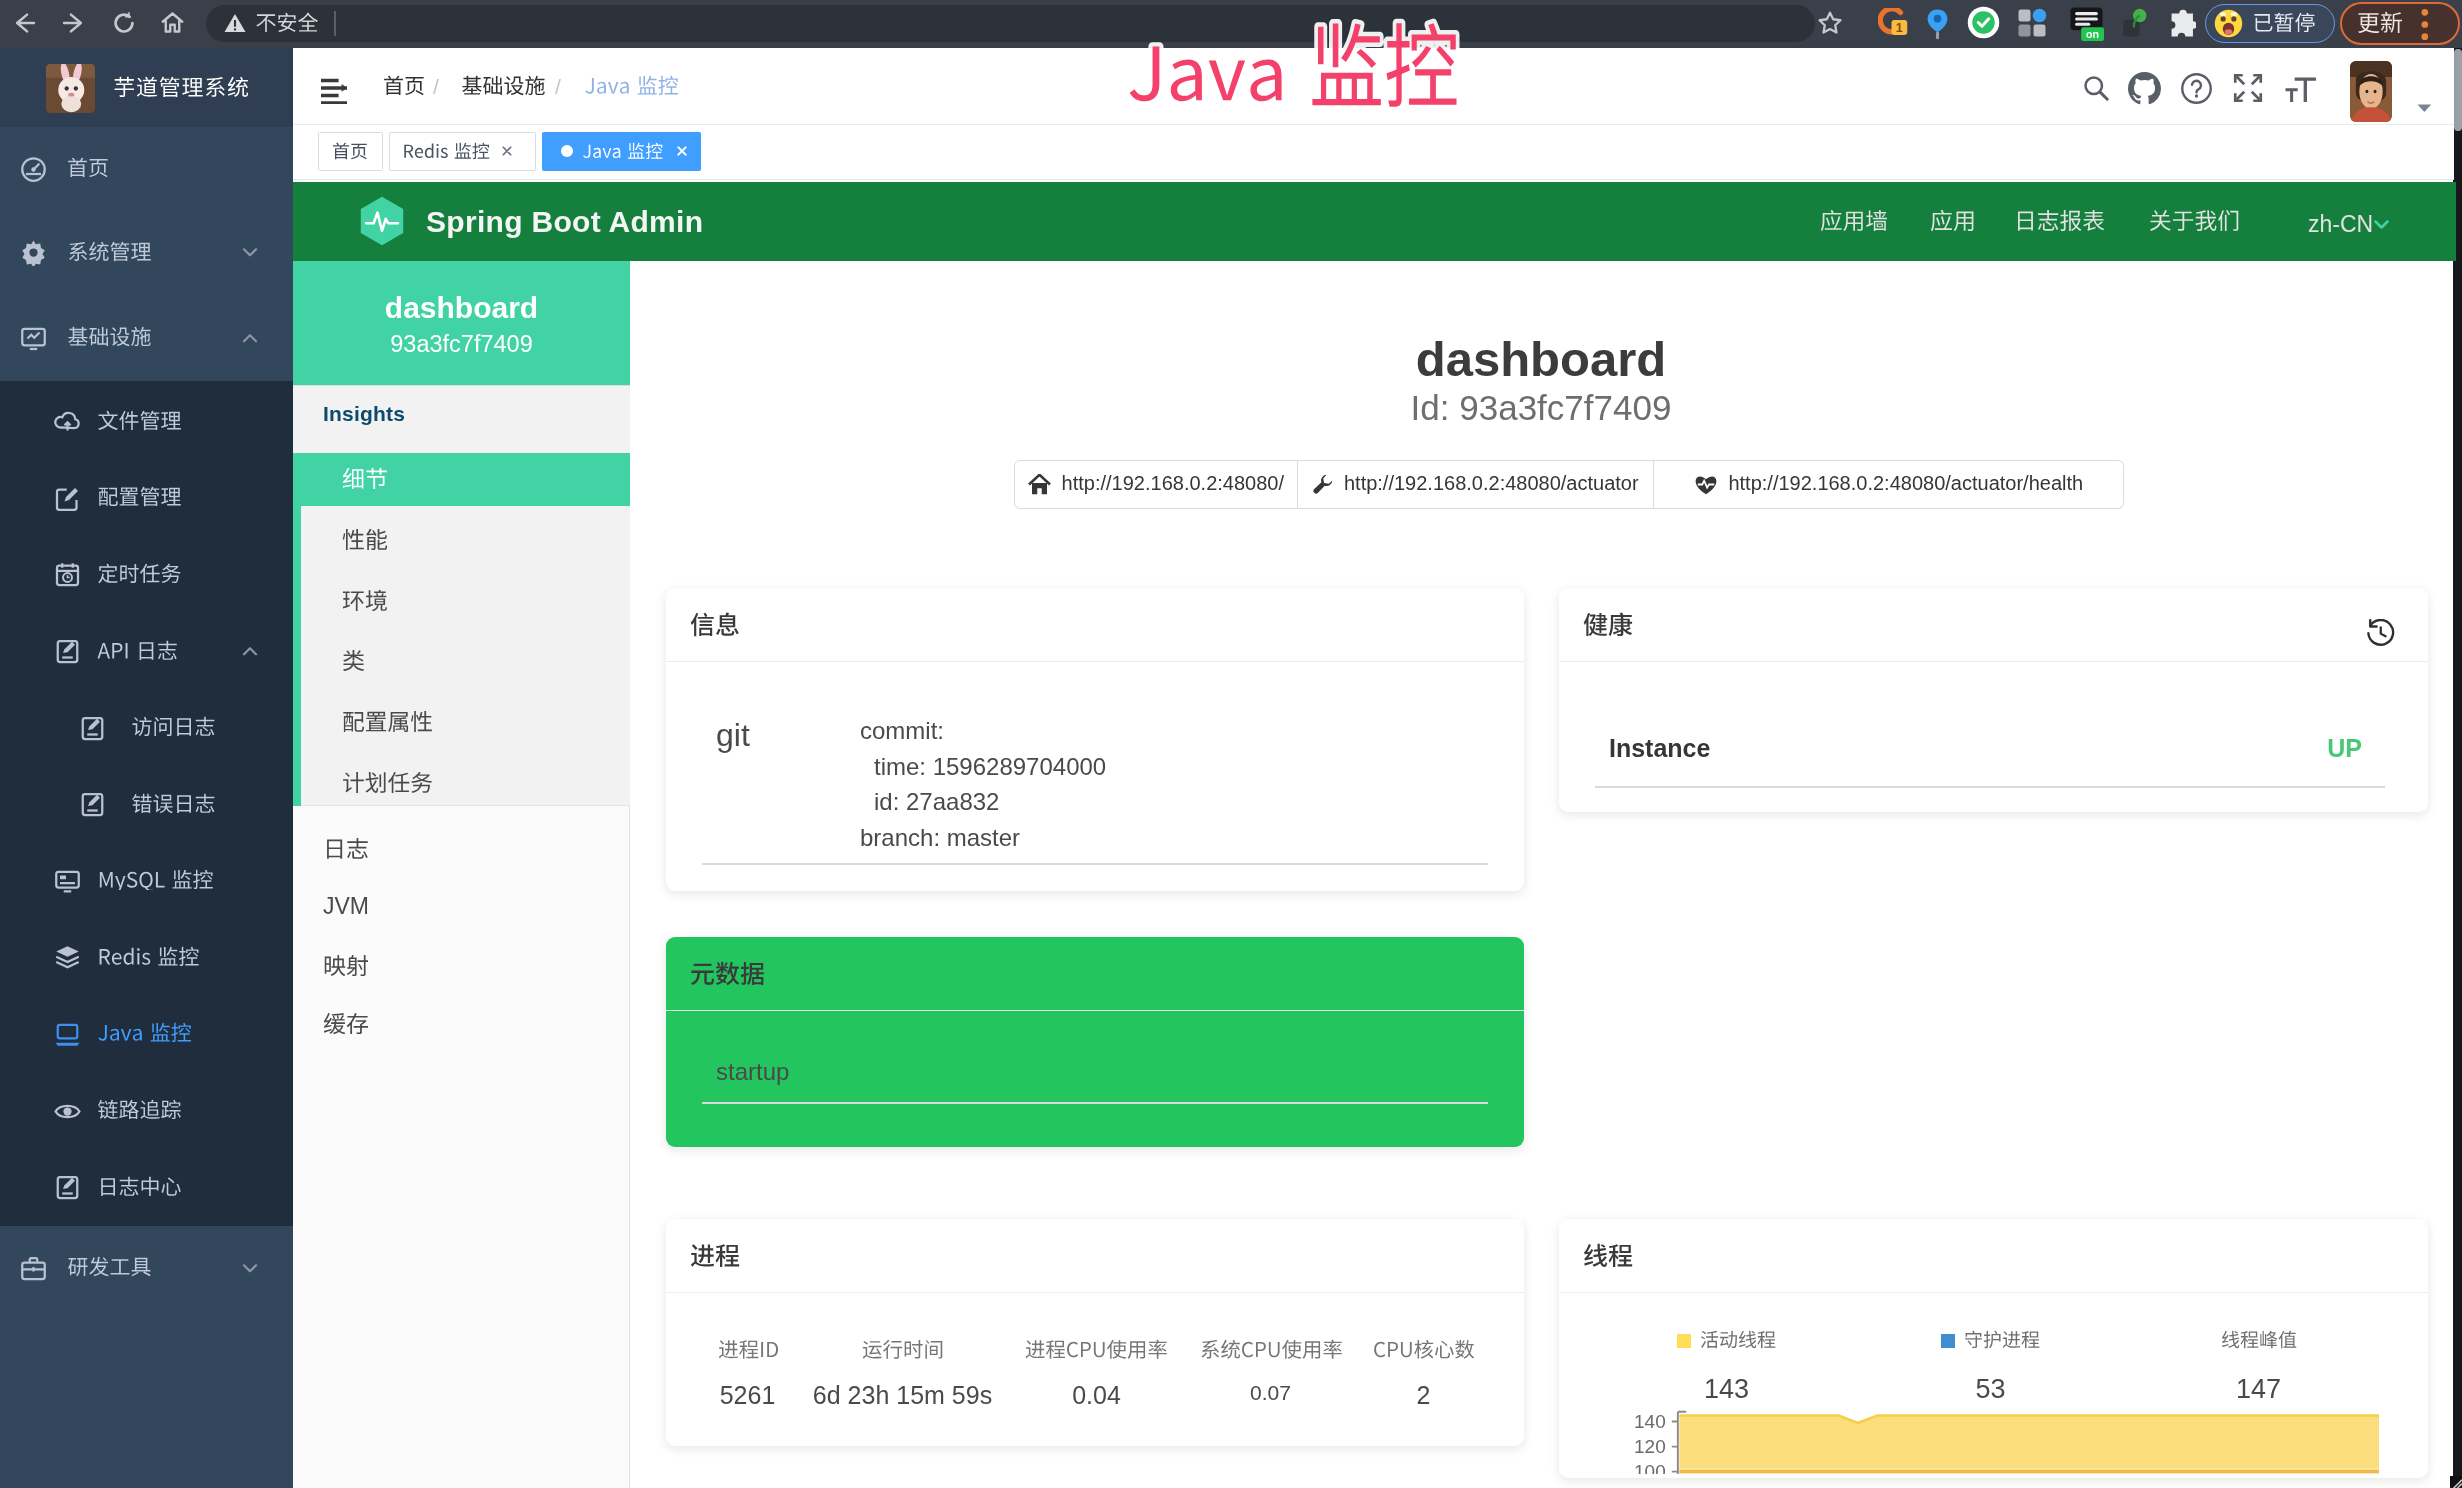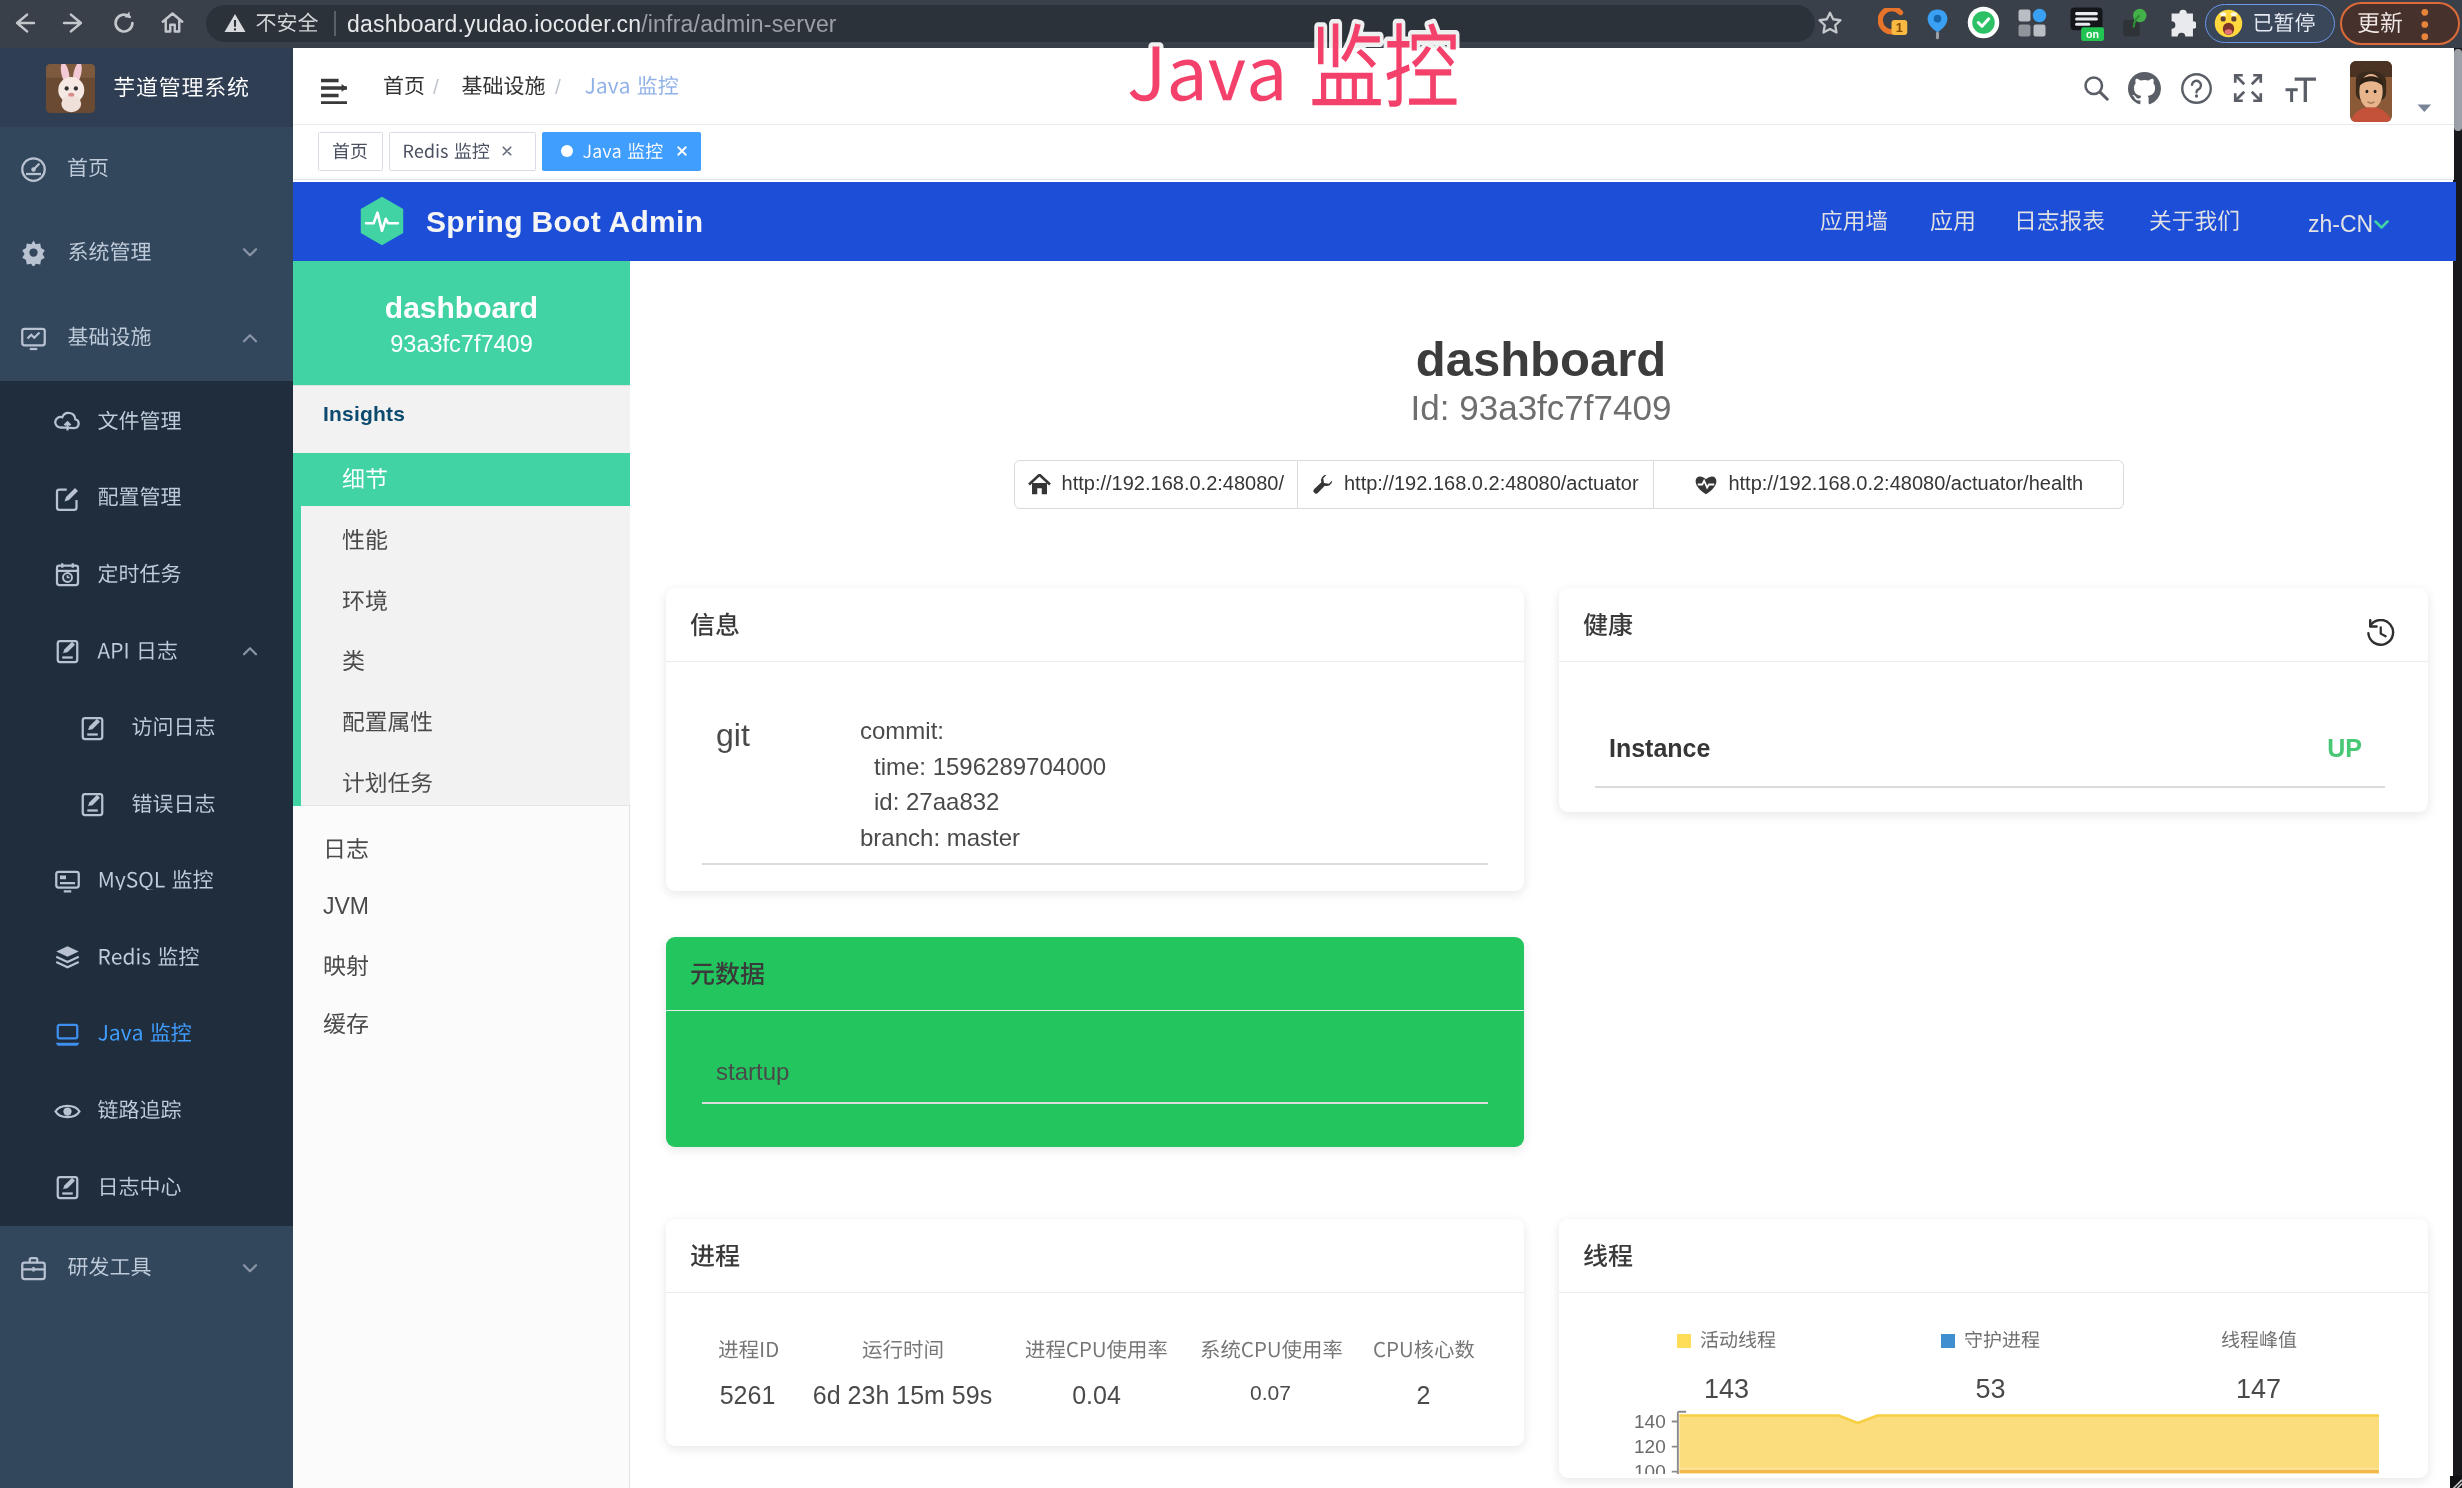--- a/index.html
+++ b/index.html
@@ -35,21 +35,20 @@
         <rect x="14.6" y="12" width="2.8" height="9" fill="#2c3239"></rect>
         <rect x="14.6" y="23.2" width="2.8" height="2.8" fill="#2c3239"></rect>
       </svg>
     </div>
     <div style="position:absolute;left:255px;top:12px;width:68px;height:23px;">
       <svg width="64" height="21" viewBox="0 -24.6 84 28">
         <path d="M15.7 -13.4C19 -11.1 23.2 -7.8 25.2 -5.7L26.9 -7.3C24.8 -9.5 20.5 -12.6 17.2 -14.7ZM1.9 -21.6L1.9 -19.4L14.4 -19.4C11.6 -14.6 6.8 -9.9 1.2 -7.1C1.7 -6.7 2.3 -5.8 2.7 -5.3C6.6 -7.3 10 -10.2 12.9 -13.5L12.9 2.2L15.1 2.2L15.1 -16.4C15.8 -17.3 16.5 -18.4 17.1 -19.4L26.1 -19.4L26.1 -21.6ZM39.6 -23C40 -22.2 40.5 -21.2 40.9 -20.3L30.6 -20.3L30.6 -14.6L32.7 -14.6L32.7 -18.3L51.2 -18.3L51.2 -14.6L53.4 -14.6L53.4 -20.3L43.4 -20.3C43 -21.2 42.3 -22.6 41.7 -23.6ZM46.4 -10.6C45.5 -8.3 44.3 -6.5 42.7 -5C40.7 -5.8 38.6 -6.5 36.7 -7.2C37.4 -8.2 38.1 -9.4 38.9 -10.6ZM36.4 -10.6C35.4 -9 34.3 -7.4 33.4 -6.2C35.7 -5.5 38.3 -4.5 40.8 -3.5C38.1 -1.7 34.6 -0.5 30.3 0.3C30.7 0.7 31.4 1.7 31.6 2.2C36.2 1.2 40 -0.3 43 -2.5C46.5 -1 49.8 0.6 51.9 2L53.6 0.2C51.4 -1.1 48.2 -2.7 44.8 -4.1C46.5 -5.9 47.8 -8 48.8 -10.6L54.2 -10.6L54.2 -12.6L40 -12.6C40.8 -14 41.5 -15.4 42.1 -16.7L39.8 -17.1C39.2 -15.7 38.4 -14.1 37.5 -12.6L29.9 -12.6L29.9 -10.6ZM69.8 -23.8C67 -19.4 61.9 -15.3 56.7 -12.9C57.3 -12.5 57.9 -11.8 58.2 -11.2C59.3 -11.8 60.4 -12.4 61.5 -13.1L61.5 -11.3L68.9 -11.3L68.9 -6.9L61.7 -6.9L61.7 -5.1L68.9 -5.1L68.9 -0.4L58.1 -0.4L58.1 1.5L82 1.5L82 -0.4L71.1 -0.4L71.1 -5.1L78.7 -5.1L78.7 -6.9L71.1 -6.9L71.1 -11.3L78.7 -11.3L78.7 -13.2C79.7 -12.4 80.8 -11.8 81.9 -11.1C82.2 -11.7 82.8 -12.5 83.4 -12.9C78.8 -15.3 74.6 -18.2 71.2 -22.2L71.7 -23ZM61.6 -13.2C64.8 -15.2 67.7 -17.8 70 -20.7C72.7 -17.6 75.5 -15.3 78.6 -13.2Z" fill="#d4d7da"></path>
       </svg>
     </div>
     <div style="position:absolute;left:334px;top:11.4px;width:1.5px;height:25px;background:#5a6068;"></div>
-    <div style="position:absolute;left:347px;top:10.6px;width:1062px;height:27px;font-size:23px;color:#e6e8ea;letter-spacing:0.2px;">dashboard.yudao.iocoder.cn<span style="color:#9aa0a6">/infra/admin-server</span></div>
     <div style="position:absolute;left:1817px;top:10px;width:26px;height:26px;">
       <svg width="26" height="26" viewBox="0 0 34 34">
         <path d="M17 3.5 L21.2 12.1 L30.7 13.4 L23.8 20 L25.5 29.4 L17 24.9 L8.5 29.4 L10.2 20 L3.3 13.4 L12.8 12.1 Z" stroke="#c3c8cd" stroke-width="3" fill="none" stroke-linejoin="round"></path>
       </svg>
     </div>
     <div style="position:absolute;left:1878px;top:8.3px;width:30px;height:30px;">
       <svg width="30" height="30" viewBox="0 0 40 40">
         <path d="M30 6 A15.5 15.5 0 1 0 32 24" stroke="#e8742c" stroke-width="7" fill="none" stroke-linecap="round"></path>
         <rect x="18" y="16" width="21" height="20" rx="4" fill="#f9ba42"></rect>
         <text x="28.5" y="32" font-size="17" font-weight="bold" fill="#7e4a00" text-anchor="middle" font-family="Liberation Sans">1</text>
@@ -454,21 +453,21 @@
       <span style="margin-left:9px">
         <svg width="82" height="18" viewBox="0 -21.1 108 24">
           <path d="M5.7 0.3C9.1 0.3 10.5 -2.1 10.5 -5.2L10.5 -17.6L8.3 -17.6L8.3 -5.4C8.3 -2.7 7.4 -1.6 5.5 -1.6C4.2 -1.6 3.2 -2.2 2.4 -3.6L0.8 -2.5C1.9 -0.6 3.5 0.3 5.7 0.3ZM18 0.3C19.7 0.3 21.1 -0.5 22.4 -1.6L22.4 -1.6L22.6 0L24.4 0L24.4 -8C24.4 -11.3 23.1 -13.4 19.9 -13.4C17.8 -13.4 16 -12.4 14.8 -11.7L15.6 -10.2C16.7 -10.8 18 -11.5 19.6 -11.5C21.7 -11.5 22.2 -9.9 22.2 -8.3C16.7 -7.6 14.3 -6.2 14.3 -3.4C14.3 -1 15.9 0.3 18 0.3ZM18.7 -1.5C17.4 -1.5 16.4 -2 16.4 -3.5C16.4 -5.2 17.9 -6.3 22.2 -6.8L22.2 -3.2C21 -2 19.9 -1.5 18.7 -1.5ZM31.4 0L33.9 0L38.5 -13L36.4 -13L33.9 -5.6C33.5 -4.3 33.1 -3 32.7 -1.8L32.6 -1.8C32.2 -3 31.8 -4.3 31.4 -5.6L28.9 -13L26.7 -13ZM44.1 0.3C45.7 0.3 47.1 -0.5 48.4 -1.6L48.5 -1.6L48.6 0L50.4 0L50.4 -8C50.4 -11.3 49.1 -13.4 45.9 -13.4C43.8 -13.4 42 -12.4 40.8 -11.7L41.7 -10.2C42.7 -10.8 44.1 -11.5 45.6 -11.5C47.7 -11.5 48.3 -9.9 48.3 -8.3C42.7 -7.6 40.3 -6.2 40.3 -3.4C40.3 -1 41.9 0.3 44.1 0.3ZM44.7 -1.5C43.4 -1.5 42.4 -2 42.4 -3.5C42.4 -5.2 43.9 -6.3 48.3 -6.8L48.3 -3.2C47 -2 45.9 -1.5 44.7 -1.5ZM74.8 -12.5C76.5 -11.3 78.6 -9.6 79.6 -8.5L81 -9.6C80 -10.7 77.9 -12.3 76.2 -13.5ZM67.2 -20.1L67.2 -8.7L69 -8.7L69 -20.1ZM62.5 -19.3L62.5 -9.4L64.2 -9.4L64.2 -19.3ZM74.4 -20.1C73.5 -16.6 71.9 -13.2 69.9 -11.1C70.3 -10.8 71.1 -10.3 71.4 -10C72.6 -11.4 73.6 -13.2 74.5 -15.1L82.2 -15.1L82.2 -16.8L75.2 -16.8C75.5 -17.7 75.8 -18.7 76.1 -19.8ZM63.4 -7.2L63.4 -0.4L60.7 -0.4L60.7 1.3L82.5 1.3L82.5 -0.4L79.9 -0.4L79.9 -7.2ZM65.1 -0.4L65.1 -5.7L68.3 -5.7L68.3 -0.4ZM70 -0.4L70 -5.7L73.2 -5.7L73.2 -0.4ZM74.9 -0.4L74.9 -5.7L78.2 -5.7L78.2 -0.4ZM100.2 -13.3C101.8 -11.9 103.8 -10 104.8 -8.9L106 -10C104.9 -11.1 102.9 -13 101.4 -14.3ZM97 -14.2C95.9 -12.6 94.1 -11 92.4 -10C92.8 -9.6 93.4 -8.9 93.6 -8.6C95.3 -9.8 97.3 -11.8 98.6 -13.7ZM87.5 -20.2L87.5 -15.5L84.6 -15.5L84.6 -13.8L87.5 -13.8L87.5 -8.1C86.3 -7.7 85.2 -7.3 84.3 -7.1L84.7 -5.3L87.5 -6.3L87.5 -0.4C87.5 -0 87.4 0 87.1 0C86.8 0.1 85.9 0.1 84.8 0C85.1 0.5 85.3 1.3 85.3 1.7C86.9 1.7 87.8 1.7 88.4 1.4C89 1.1 89.2 0.6 89.2 -0.4L89.2 -6.9L91.8 -7.8L91.5 -9.5L89.2 -8.6L89.2 -13.8L91.7 -13.8L91.7 -15.5L89.2 -15.5L89.2 -20.2ZM91.5 -0.5L91.5 1.1L106.7 1.1L106.7 -0.5L100.1 -0.5L100.1 -6.5L105 -6.5L105 -8.1L93.5 -8.1L93.5 -6.5L98.3 -6.5L98.3 -0.5ZM97.7 -19.8C98 -19 98.4 -18 98.7 -17.3L92.4 -17.3L92.4 -13.1L94 -13.1L94 -15.7L104.7 -15.7L104.7 -13.3L106.5 -13.3L106.5 -17.3L100.7 -17.3C100.4 -18.1 99.8 -19.2 99.4 -20.2Z" fill="#ffffff"></path>
         </svg>
       </span>
       <svg width="12" height="12" viewBox="0 0 16 16" style="margin-left:12px">
         <path d="M3 3 L13 13 M13 3 L3 13" stroke="#fff" stroke-width="2.4" stroke-linecap="round"></path>
       </svg>
     </div>
   </div>
-<div style="position:absolute;left:293px;top:182px;width:2163px;height:79px;background:#1d4ed8;">
+<div style="position:absolute;left:293px;top:182px;width:2163px;height:79px;background:#15803d;">
     <div style="position:absolute;left:64px;top:14.4px;width:50px;height:50px;">
       <svg width="50" height="50" viewBox="0 0 66 66">
         <path d="M33 1 L61 17 L61 49 L33 65 L5 49 L5 17 Z" fill="#42d3a5"></path>
         <path d="M12 36 L22 36 L27 22 L33 46 L38 30 L41 36 L54 36" stroke="#fff" stroke-width="3.4" fill="none" stroke-linecap="round" stroke-linejoin="round"></path>
       </svg>
     </div>
     <div style="position:absolute;left:133px;top:23px;width:531px;height:36px;font-size:30px;font-weight:bold;color:#f5f5f5;letter-spacing:0.3px;">Spring Boot Admin</div>
     <div style="position:absolute;left:1527px;top:27px;width:99px;height:24px;">
       <svg width="68" height="23" viewBox="0 -26.4 90 30">
         <path d="M7.9 -14.7C9.2 -11.5 10.6 -7.2 11.2 -4.4L13.3 -5.2C12.6 -8 11.2 -12.2 9.9 -15.5ZM14.4 -16.4C15.4 -13.1 16.5 -8.8 16.9 -6.1L19.1 -6.7C18.6 -9.5 17.5 -13.7 16.5 -16.9ZM14 -24.8C14.6 -23.8 15.2 -22.4 15.6 -21.3L3.6 -21.3L3.6 -13.1C3.6 -8.9 3.4 -2.9 1.1 1.3C1.6 1.6 2.6 2.2 3.1 2.6C5.5 -1.9 5.9 -8.6 5.9 -13.1L5.9 -19.2L28.3 -19.2L28.3 -21.3L18.2 -21.3C17.8 -22.4 16.9 -24.1 16.2 -25.4ZM6.3 -1.2L6.3 1L28.6 1L28.6 -1.2L20.5 -1.2C23.3 -5.8 25.5 -11.3 26.9 -16.3L24.6 -17.1C23.4 -11.9 21.1 -5.8 18.2 -1.2ZM34.6 -23.1L34.6 -12.2C34.6 -8 34.3 -2.7 31 1.1C31.5 1.3 32.4 2.1 32.7 2.5C35 0 36 -3.4 36.5 -6.8L44 -6.8L44 2.1L46.3 2.1L46.3 -6.8L54.4 -6.8L54.4 -0.7C54.4 -0.1 54.2 0.1 53.6 0.1C53 0.1 51 0.1 48.9 0.1C49.2 0.7 49.5 1.6 49.6 2.2C52.5 2.2 54.2 2.2 55.2 1.9C56.2 1.5 56.6 0.8 56.6 -0.7L56.6 -23.1ZM36.8 -20.9L44 -20.9L44 -16.1L36.8 -16.1ZM54.4 -20.9L54.4 -16.1L46.3 -16.1L46.3 -20.9ZM36.8 -14L44 -14L44 -8.9L36.7 -8.9C36.8 -10.1 36.8 -11.2 36.8 -12.2ZM54.4 -14L54.4 -8.9L46.3 -8.9L46.3 -14ZM76.7 -6.1L81.6 -6.1L81.6 -3.9L76.7 -3.9ZM75.1 -7.4L75.1 -2.6L83.2 -2.6L83.2 -7.4ZM72.1 -19.3C73.2 -18.1 74.4 -16.4 75 -15.4L76.6 -16.3C76.1 -17.5 74.8 -19.1 73.7 -20.2ZM84.7 -20.1C83.9 -18.9 82.7 -17.3 81.7 -16.2L83.3 -15.4C84.3 -16.4 85.5 -17.8 86.5 -19.3ZM78.2 -25.2L78.2 -22.6L70.9 -22.6L70.9 -20.7L78.2 -20.7L78.2 -15.1L69.8 -15.1L69.8 -13.2L88.7 -13.2L88.7 -15.1L80.3 -15.1L80.3 -20.7L87.5 -20.7L87.5 -22.6L80.3 -22.6L80.3 -25.2ZM71.2 -11L71.2 2.4L73.3 2.4L73.3 1.1L85 1.1L85 2.3L87.1 2.3L87.1 -11ZM73.3 -0.8L73.3 -9.2L85 -9.2L85 -0.8ZM61 -4.9L61.9 -2.7C64.3 -3.8 67.3 -5.1 70.1 -6.5L69.7 -8.4L66.7 -7.1L66.7 -15.9L69.6 -15.9L69.6 -18L66.7 -18L66.7 -24.8L64.6 -24.8L64.6 -18L61.4 -18L61.4 -15.9L64.6 -15.9L64.6 -6.3C63.3 -5.7 62 -5.2 61 -4.9Z" fill="#e2e2e2"></path>

